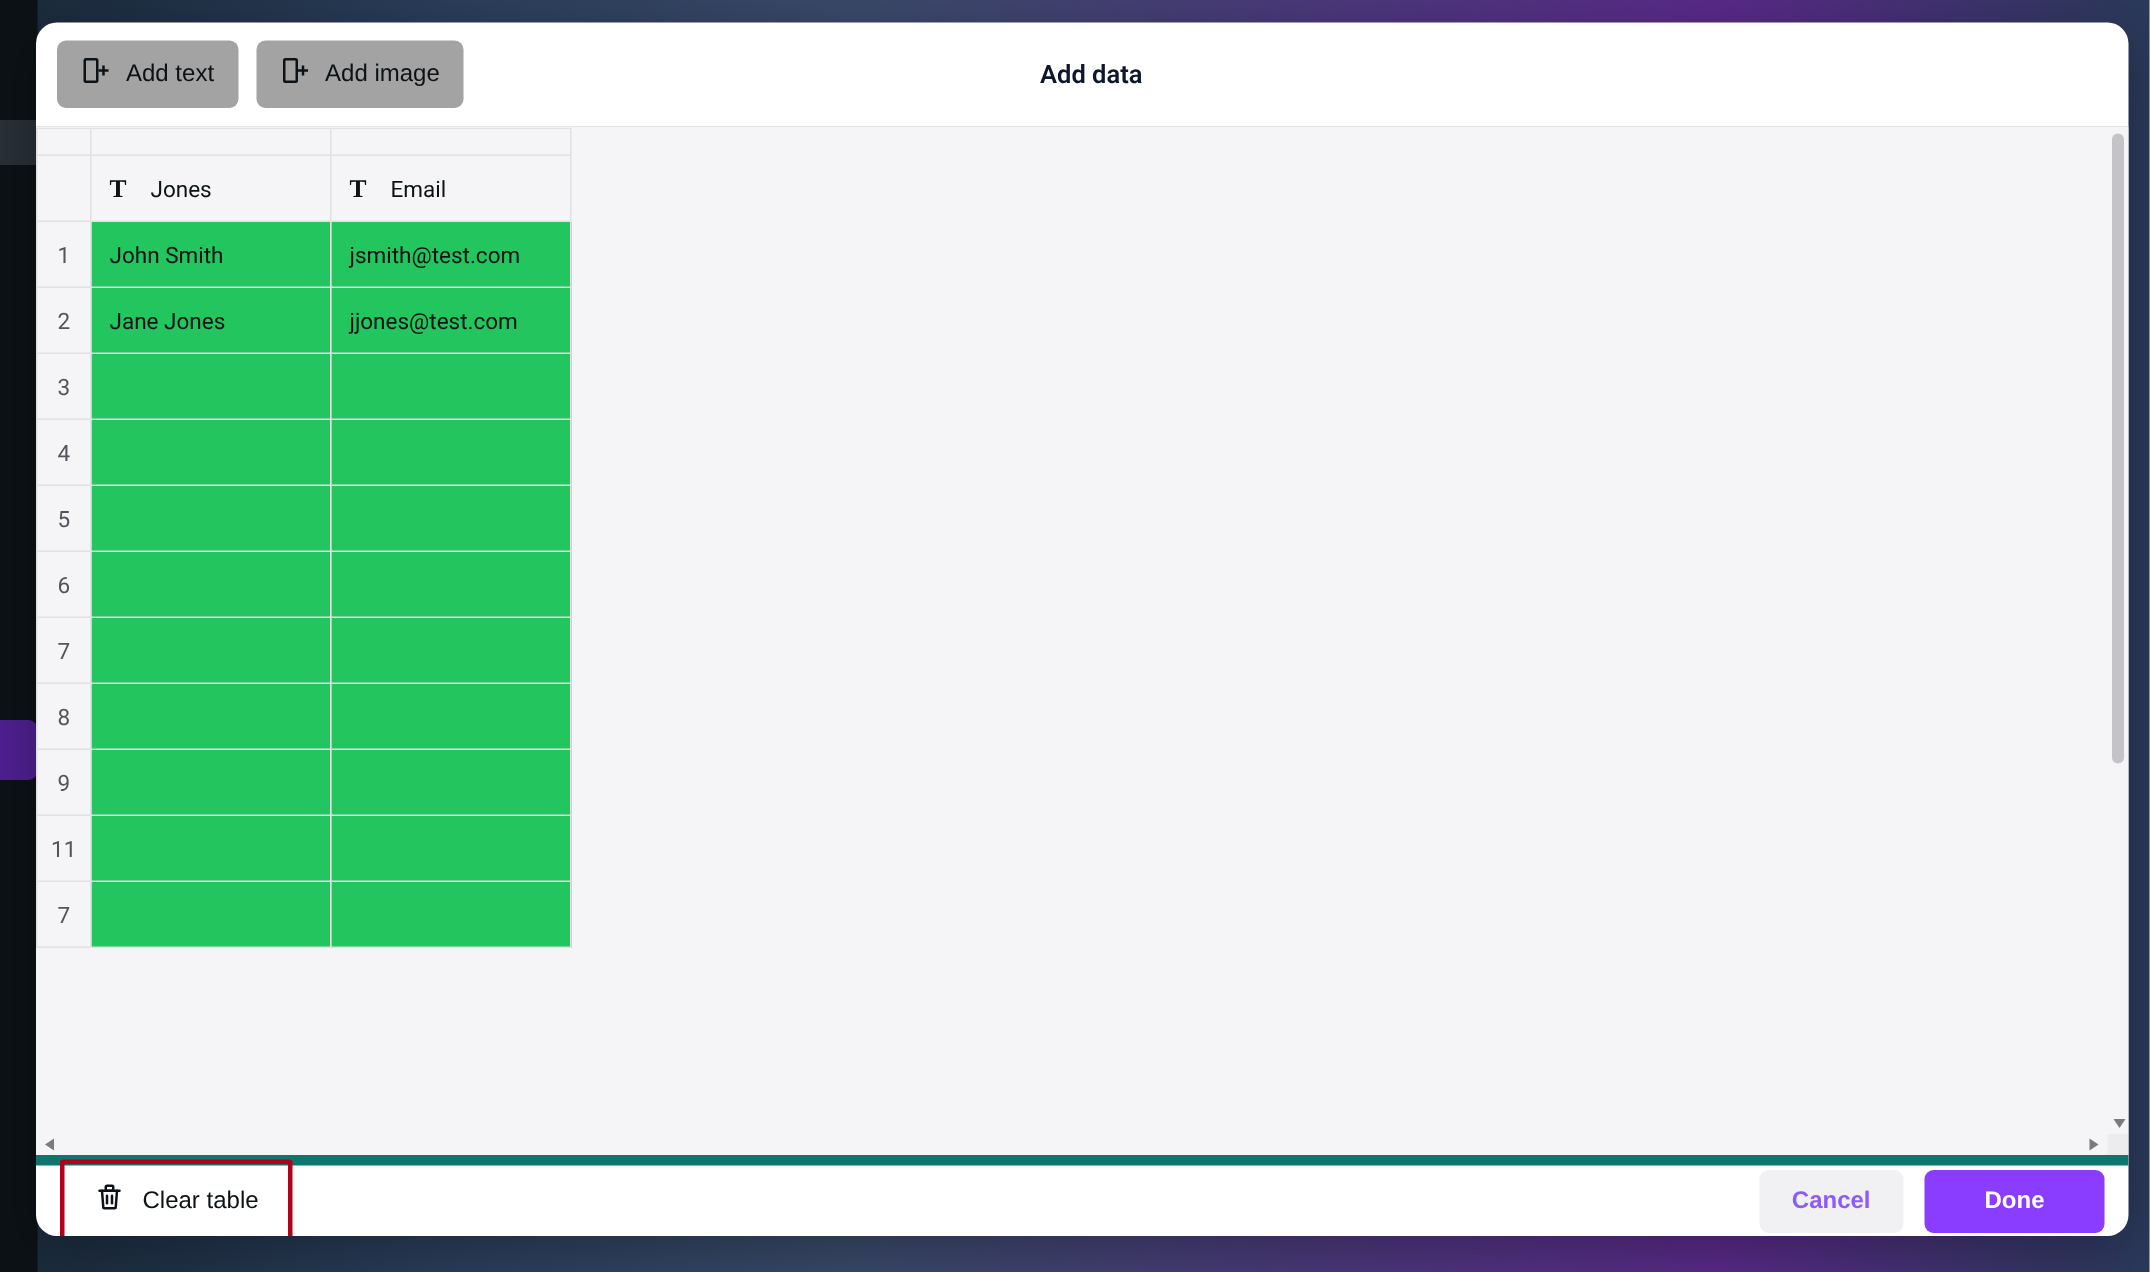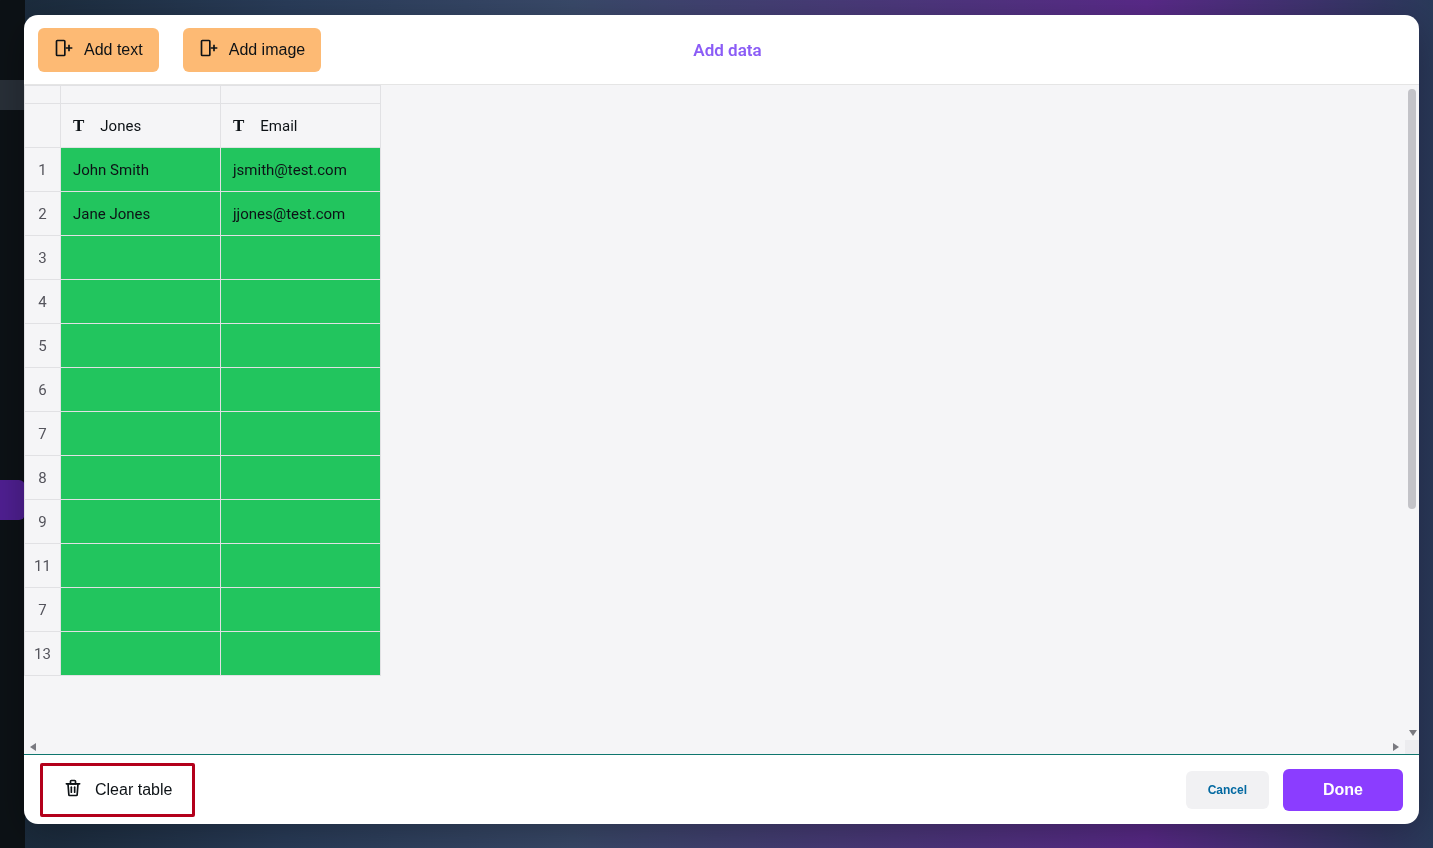--- a/index.html
+++ b/index.html
@@ -27,30 +27,30 @@
   }
   .modal-header {
     height: 70px;
     border-bottom: 1px solid #e5e5e5;
     display: flex; align-items: center;
     padding: 0 14px;
     position: relative;
   }
   .hdr-btn {
     display: inline-flex; align-items: center; gap: 10px;
-    background: #fdba74;
+    background: #a3a3a3;
     border: none; border-radius: 6px;
     padding: 10px 16px;
     font-size: 16px; font-weight: 500; color: #0d1216;
-    cursor: pointer; margin-right: 24px;
+    cursor: pointer; margin-right: 12px;
   }
   .hdr-btn svg { width: 20px; height: 20px; }
   .modal-title {
     position: absolute; left:0; right:0; text-align:center;
-    font-size: 17px; font-weight: 600; color:#8b5cf6;
+    font-size: 17px; font-weight: 600; color:#0f172a;
     pointer-events: none;
     margin-left: 12px;
   }
 
   .modal-body {
     flex:1; position:relative; background:#f5f5f7; overflow:hidden;
   }
   .sheet-wrap {
     position:absolute; left:0; top:0; right:14px; bottom:14px;
     overflow:hidden; background:#f5f5f7;
@@ -74,32 +74,32 @@
   .hscroll .tri{ width:0;height:0;border-style:solid;}
   .hscroll .tri.l{ border-width:4px 6px 4px 0; border-color:transparent #7a7a80 transparent transparent; margin-left:6px;}
   .hscroll .tri.r{ border-width:4px 0 4px 6px; border-color:transparent transparent transparent #7a7a80; margin-right:6px;}
   .vscroll{ position:absolute; top:0; right:0; bottom:14px; width:14px; background:#f5f5f7;}
   .vscroll .thumb{ position:absolute; top:4px; left:3px; width:8px; height:420px; background:#c3c3c8; border-radius:4px;}
   .vscroll .tri{ position:absolute; left:4px; width:0;height:0;border-style:solid;}
   .vscroll .tri.d{ bottom:4px; border-width:6px 4px 0 4px; border-color:#7a7a80 transparent transparent transparent;}
   .corner{position:absolute; right:0; bottom:0; width:14px; height:14px; background:#eceCef;}
 
   .modal-footer{
-    height:70px; border-top:1px solid #0f766e; display:flex; align-items:center; padding:0 16px; gap:14px;
+    height:54px; border-top:7px solid #0f766e; display:flex; align-items:center; padding:0 16px; gap:14px;
   }
   .footer-spacer{ flex:1; }
   .clear-btn{
     display:inline-flex; align-items:center; gap:12px;
     background:#ffffff; border:none; border-radius:6px;
     padding:10px 18px; font-size:16px; font-weight:500; color:#0d1216; cursor:pointer;
   }
   .clear-highlight{ border:3px solid #b3001b; border-radius:2px; padding:2px;}
   .cancel-btn{
     background:#f1f1f3; border:none; border-radius:6px; padding:12px 22px;
-    font-size:12px; font-weight:600; color:#0369a1; cursor:pointer;
+    font-size:16px; font-weight:600; color:#8b5cf6; cursor:pointer;
   }
   .done-btn{
     background:#8b3dff; border:none; border-radius:6px; padding:12px 40px;
     font-size:16px; font-weight:600; color:#fff; cursor:pointer;
   }
   .trash svg{ width:20px; height:20px; }
 </style>
 </head>
 <body>
 
@@ -205,25 +205,20 @@
             <tr>
               <th class="rownum">11</th>
               <td class="col-a"></td>
               <td class="col-b"></td>
             </tr>
             <tr>
               <th class="rownum">7</th>
               <td class="col-a"></td>
               <td class="col-b"></td>
             </tr>
-            <tr>
-              <th class="rownum">13</th>
-              <td class="col-a"></td>
-              <td class="col-b"></td>
-            </tr>
           </tbody>
       </table>
     </div>
     <div class="vscroll">
       <div class="thumb"></div>
       <div class="tri d"></div>
     </div>
     <div class="hscroll">
       <div class="tri l"></div>
       <div class="tri r"></div>

